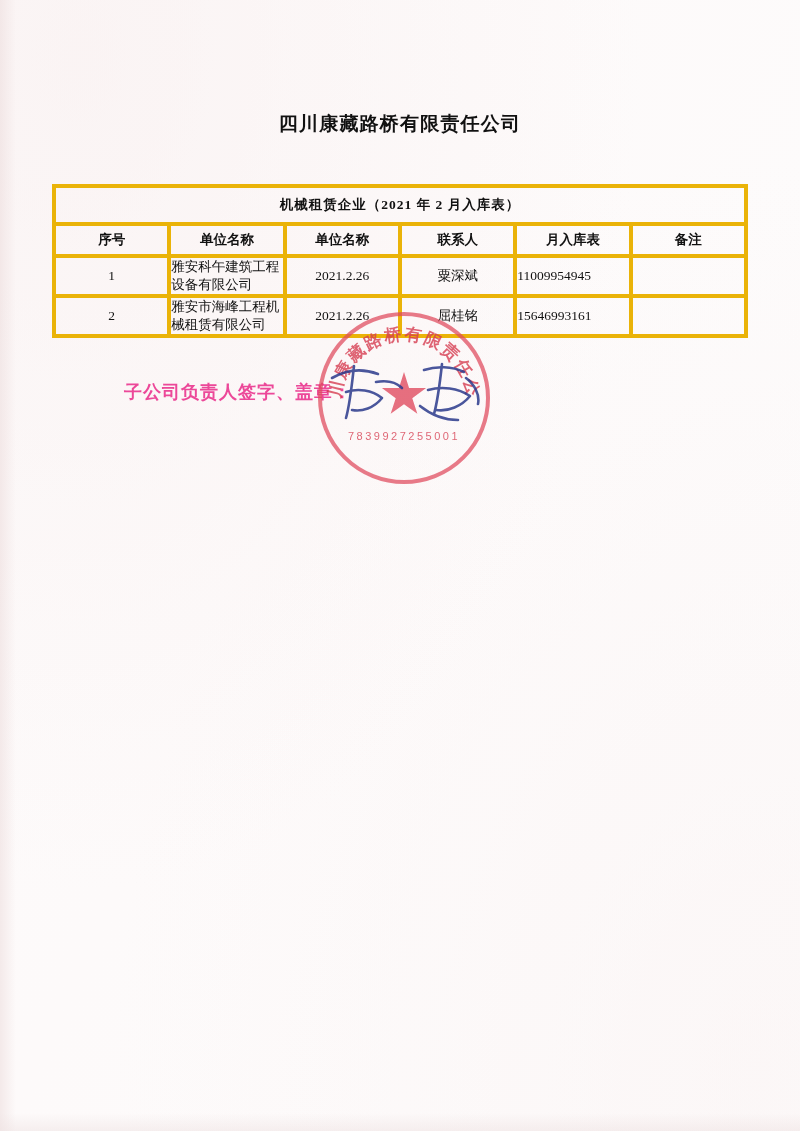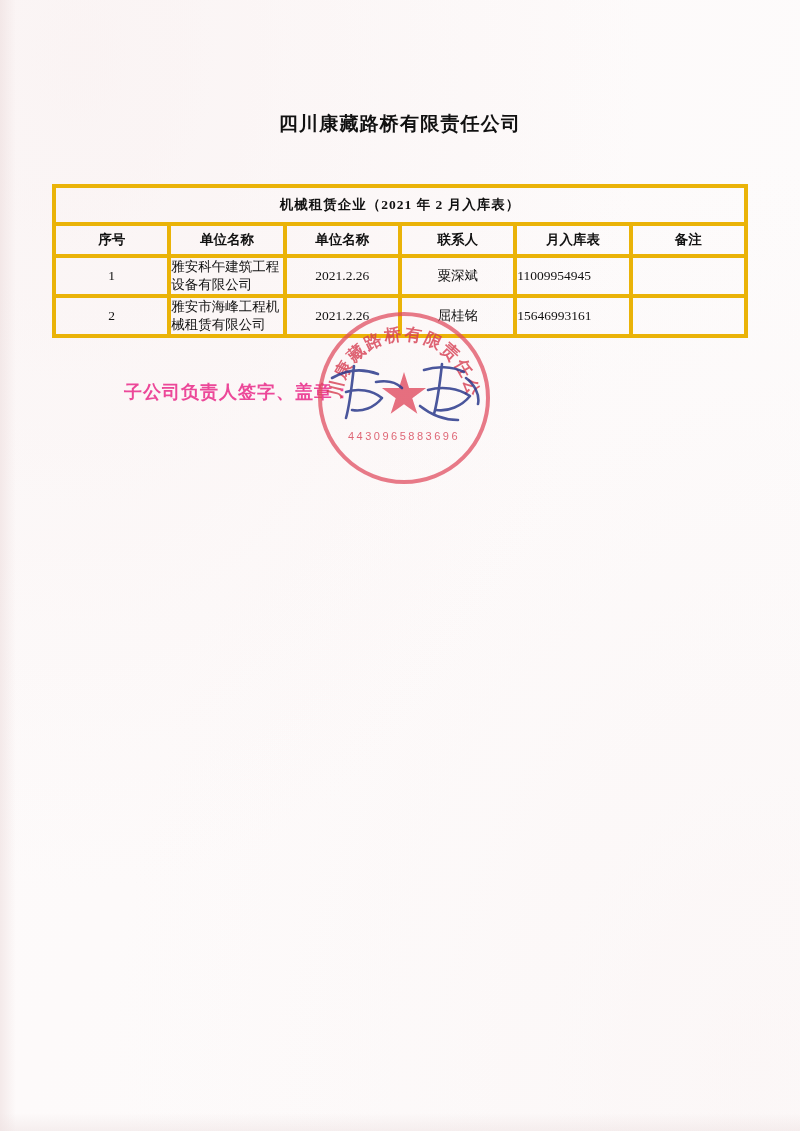--- a/index.html
+++ b/index.html
@@ -231,21 +231,21 @@
     <div class="ring"></div>
     <svg class="arc-text" viewBox="0 0 172 172">
       <defs>
         <path id="sealArc" d="M 22,92 A 64,64 0 0 1 150,92"></path>
       </defs>
       <text>
         <textPath href="#sealArc" startOffset="50%" text-anchor="middle">四川康藏路桥有限责任公司</textPath>
       </text>
     </svg>
     <div class="star"></div>
-    <div class="code">4430965883696</div>
+    <div class="code">7839927255001</div>
   </div>
 
   <div class="signature">
     <svg width="180" height="86" viewBox="0 0 180 86">
       <g fill="none" stroke="#2b3a8c" stroke-width="2.6" stroke-linecap="round" stroke-linejoin="round" opacity="0.85">
         <path d="M8,26 C22,18 38,16 54,22"></path>
         <path d="M30,14 C28,32 26,52 22,66"></path>
         <path d="M22,40 C34,36 48,38 58,46 C50,56 38,60 28,58"></path>
         <path d="M52,30 C62,28 72,30 78,36"></path>
         <path d="M100,18 C112,14 128,14 140,20"></path>

